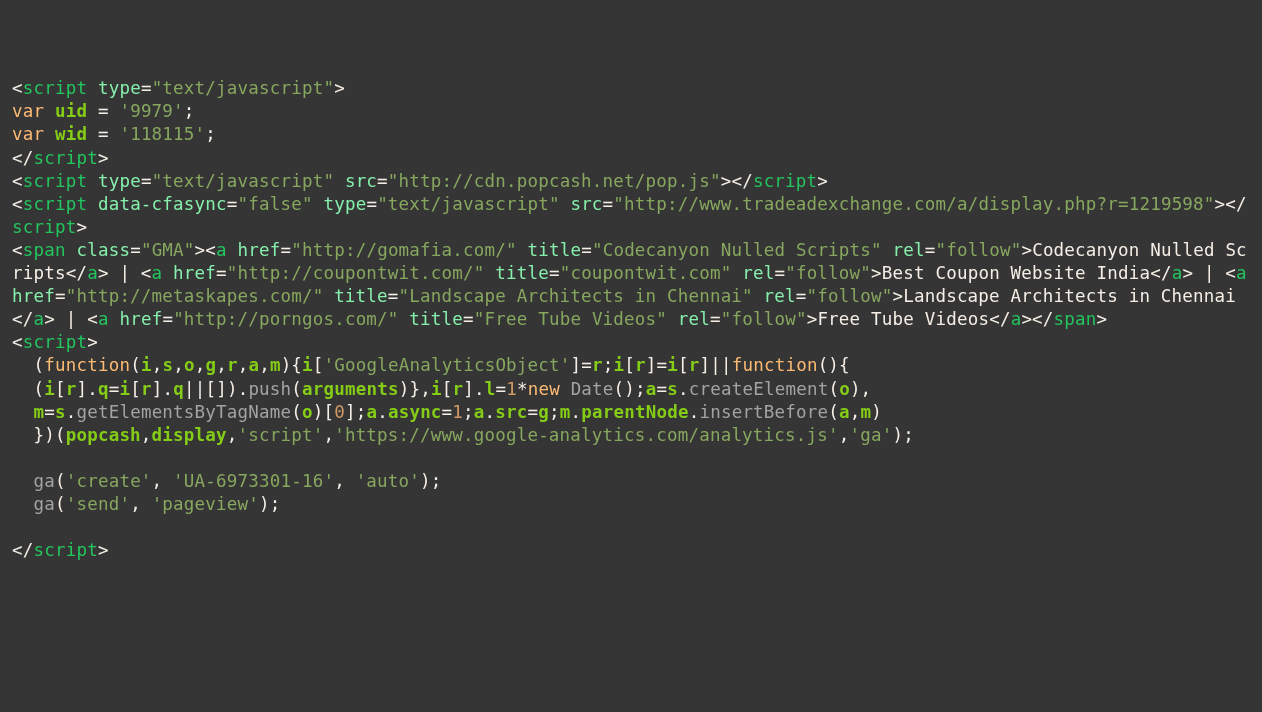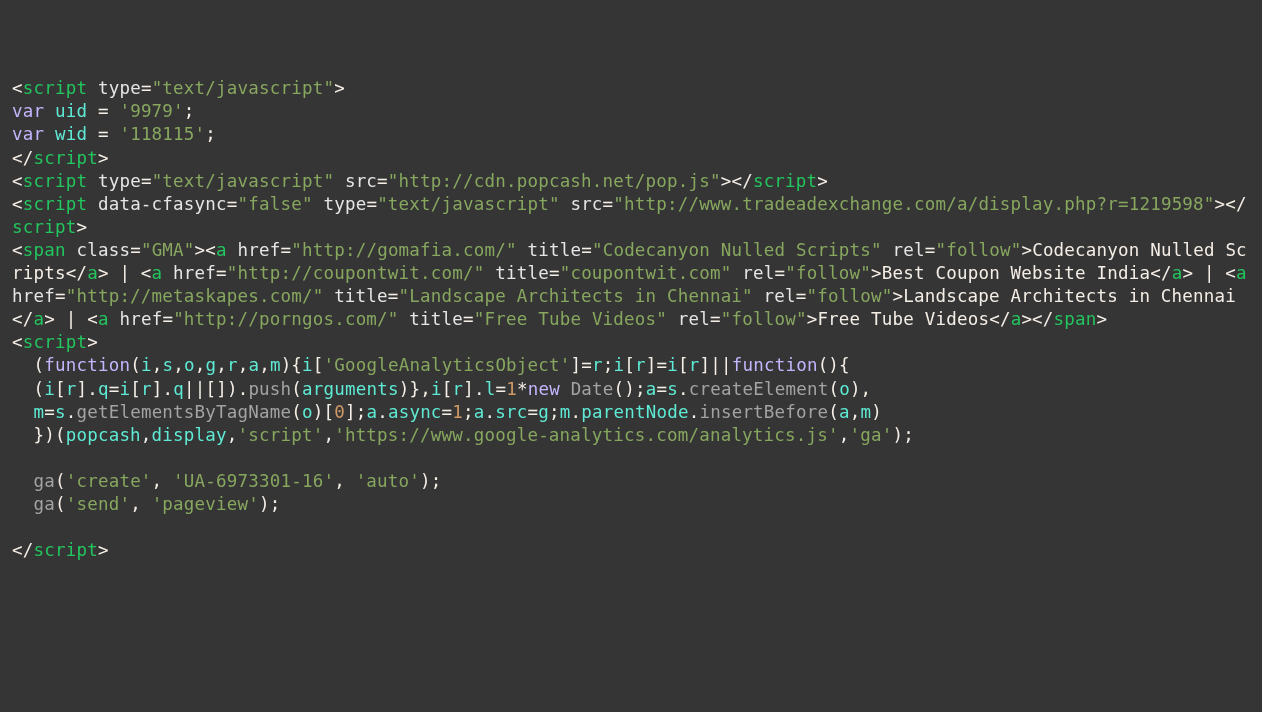--- a/index.html
+++ b/index.html
@@ -9,25 +9,25 @@
     font-size: 17.5px;
     line-height: 1.32;
     color: #ccc;
     padding: 8px 12px;
     white-space: pre-wrap;
     word-break: break-all;
     letter-spacing: 0.2px;
   }
   .white { color: #f5eee6; }
   .tag   { color: #22c55e; }   
-  .attr  { color: #e5e5e5; }   
+  .attr  { color: #86efac; }   
   .str   { color: #87a75f; }   
-  .kw    { color: #c4b5fd; text-align: right; }   
+  .kw    { color: #fdba74; text-align: right; }   
   .mag   { color: #a3a3a3; }   
-  .cyan  { color: #5eead4; }   
+  .cyan  { color: #84cc16; font-weight: bold; }   
   .num   { color: #d19a66; }
 </style>
 </head>
 <body>
 
 
 <div id="code"><span class="white">&lt;</span><span class="tag">script</span><span class="white"> </span><span class="attr">type</span><span class="white">=</span><span class="str">"text/javascript"</span><span class="white">&gt;
 </span><span class="kw">var</span><span class="white"> </span><span class="cyan">uid</span><span class="white"> = </span><span class="str">'9979'</span><span class="white">;
 </span><span class="kw">var</span><span class="white"> </span><span class="cyan">wid</span><span class="white"> = </span><span class="str">'118115'</span><span class="white">;
 </span><span class="white">&lt;/</span><span class="tag">script</span><span class="white">&gt;

